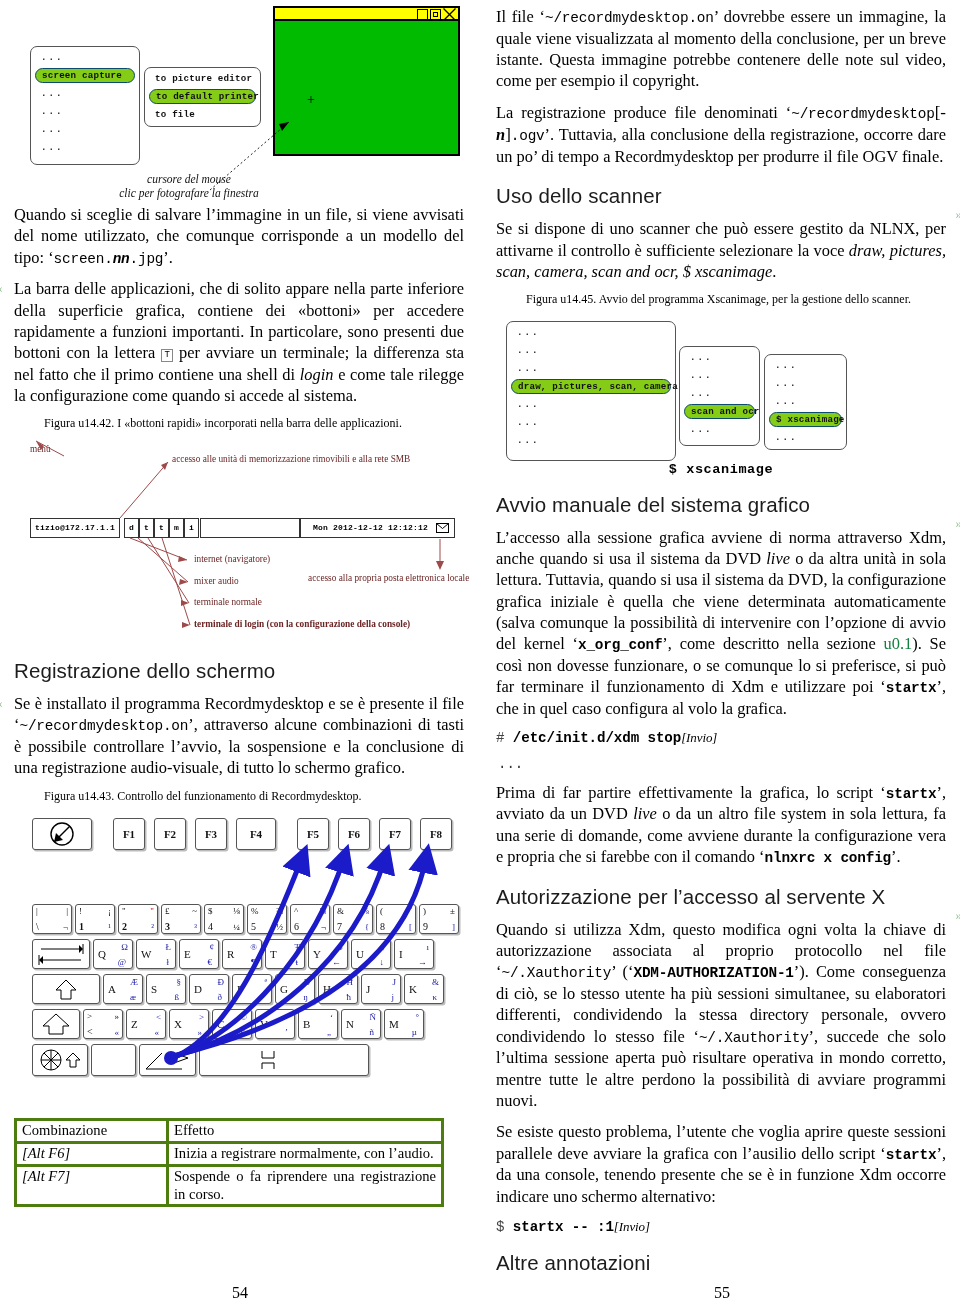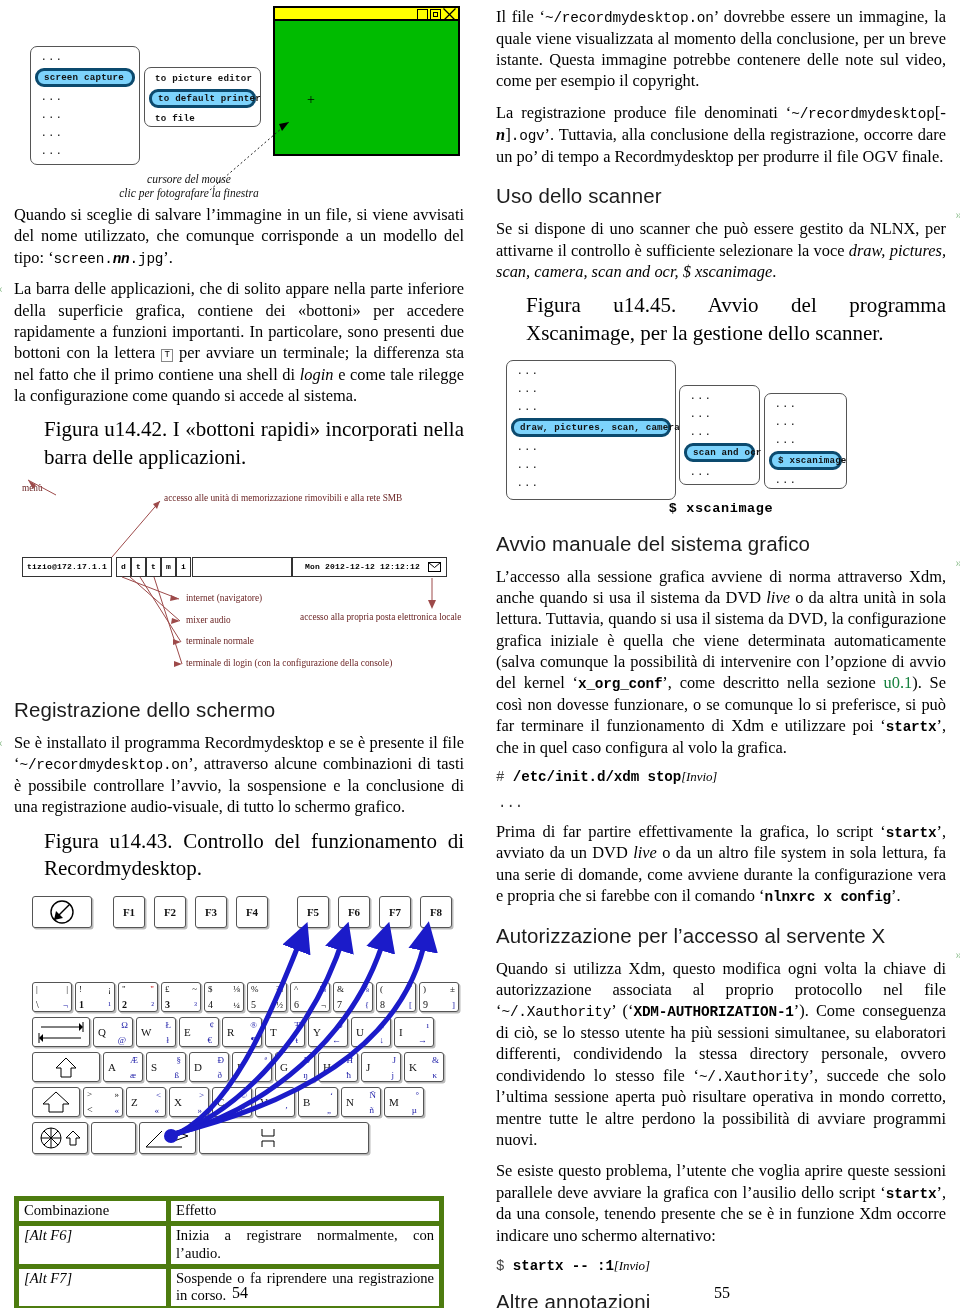--- a/index.html
+++ b/index.html
@@ -25,21 +25,21 @@
     color:#1c1c1c;
   }
   p.body {
     font-size:16.4px;
     line-height:1.30;
     text-align:justify;
     margin:0 0 10px 0;
     hyphens:auto;
   }
   p.fig-cap {
-    font-size:21px;
+    font-size:12px;
     line-height:1.30;
     text-align:justify;
     margin:0 0 8px 0;
     padding-left:30px;
   }
   .mono { font-family:"Liberation Mono", monospace; font-size:14.4px; letter-spacing:-0.2px;}
   .monob { font-family:"Liberation Mono", monospace; font-size:14.4px; font-weight:bold; letter-spacing:-0.2px;}
   .it { font-style:italic; }
   .bolditalic { font-style:italic; font-weight:bold; }
   .link { color:#15803d;margin-top:9px; }
@@ -73,22 +73,22 @@
     font-family:"Liberation Mono", monospace;
     font-size:9.2px;
     font-weight:bold;
     color:#111;
     padding:2px 6px;
     margin:3px 4px;
     white-space:nowrap;
     letter-spacing:0.2px;
   }
   .menu-item.sel {
-    background:#7dd3fc;
-    border:3px solid #0c4a6e;
+    background:#84cc16;
+    border:1px solid #0c4a6e;
     border-radius:9px;
     padding:1px 6px;
   }
   .menu-item.dots3 { font-weight:bold; letter-spacing:2px; color:#222; }
 
   .win {
     position:absolute;
     border:2px solid #000;
     background:#00bb00;
   }
@@ -105,21 +105,21 @@
     position:absolute;
     font-family:"Liberation Serif", serif;
     font-style:italic;
     font-size:11.5px;
     text-align:center;
     line-height:1.25;
     color:#111;
   }
 
   
-  .fig-taskbar { position:relative; width:450px; height:215px; margin:2px 0 0 0; }
+  .fig-taskbar { position:relative; width:450px; height:215px; margin:2px 0 0 8px; }
   .tb-lbl {
     position:absolute;
     font-family:"Liberation Serif", serif;
     font-size:9.3px;
     color:#6b2525;
     white-space:nowrap;
   }
   .tb-bar { position:absolute; left:8px; top:78px; width:425px; height:20px; }
   .tb-seg {
     position:absolute; top:0; height:20px;
@@ -154,21 +154,21 @@
 
   .arrow-svg { position:absolute; left:0; top:0; pointer-events:none; }
 
   
   table.combo {
     width:430px; border-collapse:collapse;
     margin-top:6px;
     font-size:14.6px;
   }
   table.combo td, table.combo th {
-    border:5px solid #4d7c0f;
+    border:3px solid #4d7c0f;
     padding:1px 5px;
     text-align:left;
     font-weight:normal;
     vertical-align:top;
     line-height:1.22;
   }
   table.combo td.c1 { width:152px; }
   table.combo td.c2 { text-align:justify; }
 
   .pagenum {
@@ -285,21 +285,21 @@
           <polygon points="166,142 158,139 157,145"></polygon>
           <polygon points="167,163 159,160 159,166"></polygon>
           <polygon points="168,185 160,182 160,188"></polygon>
           <polygon points="418,130 414,121 422,121"></polygon>
         </g>
       </svg>
 
       <div class="tb-lbl" style="left:172px; top:114px;">internet (navigatore)</div>
       <div class="tb-lbl" style="left:172px; top:136px;">mixer audio</div>
       <div class="tb-lbl" style="left:172px; top:157px;">terminale normale</div>
-      <div class="tb-lbl" style="left:172px; top:179px;">terminale di login (con la configurazione della console)</div>
+      <div class="tb-lbl" style="left:172px; top:179px;font-weight:bold;">terminale di login (con la configurazione della console)</div>
       <div class="tb-lbl" style="left:286px; top:133px;">accesso alla propria posta elettronica locale</div>
     </div>
 
     <h2 class="sect" style="margin-top:4px;">Registrazione dello schermo</h2>
 
     <div class="relwrap">
       <span class="guill" style="left:-18px; right:auto; top:2px;">«</span>
       <p class="body"><span>Se è installato il programma Recordmydesktop e se è presente il file ‘</span><span class="mono">~/recordmydesktop.on</span><span>’, attraverso alcune combinazioni di tasti è possibile controllare l’avvio, la sospensione e la conclusione di una registrazione audio-visuale, di tutto lo schermo grafico.</span></p>
     </div>
 
@@ -317,21 +317,21 @@
 
       <div class="kbd-key" style="left:99px; top:6px; width:32px; height:32px;">
           <span class="fn">F1</span>
         </div>
       <div class="kbd-key" style="left:140px; top:6px; width:32px; height:32px;">
           <span class="fn">F2</span>
         </div>
       <div class="kbd-key" style="left:181px; top:6px; width:32px; height:32px;">
           <span class="fn">F3</span>
         </div>
-      <div class="kbd-key" style="left:222px; top:6px; width:32px; height:32px;">
+      <div class="kbd-key" style="left:222px; top:6px; width:40px; height:32px;">
           <span class="fn">F4</span>
         </div>
 
       <div class="kbd-key" style="left:283px; top:6px; width:32px; height:32px;">
           <span class="fn">F5</span>
         </div>
       <div class="kbd-key" style="left:324px; top:6px; width:32px; height:32px;">
           <span class="fn">F6</span>
         </div>
       <div class="kbd-key" style="left:365px; top:6px; width:32px; height:32px;">

